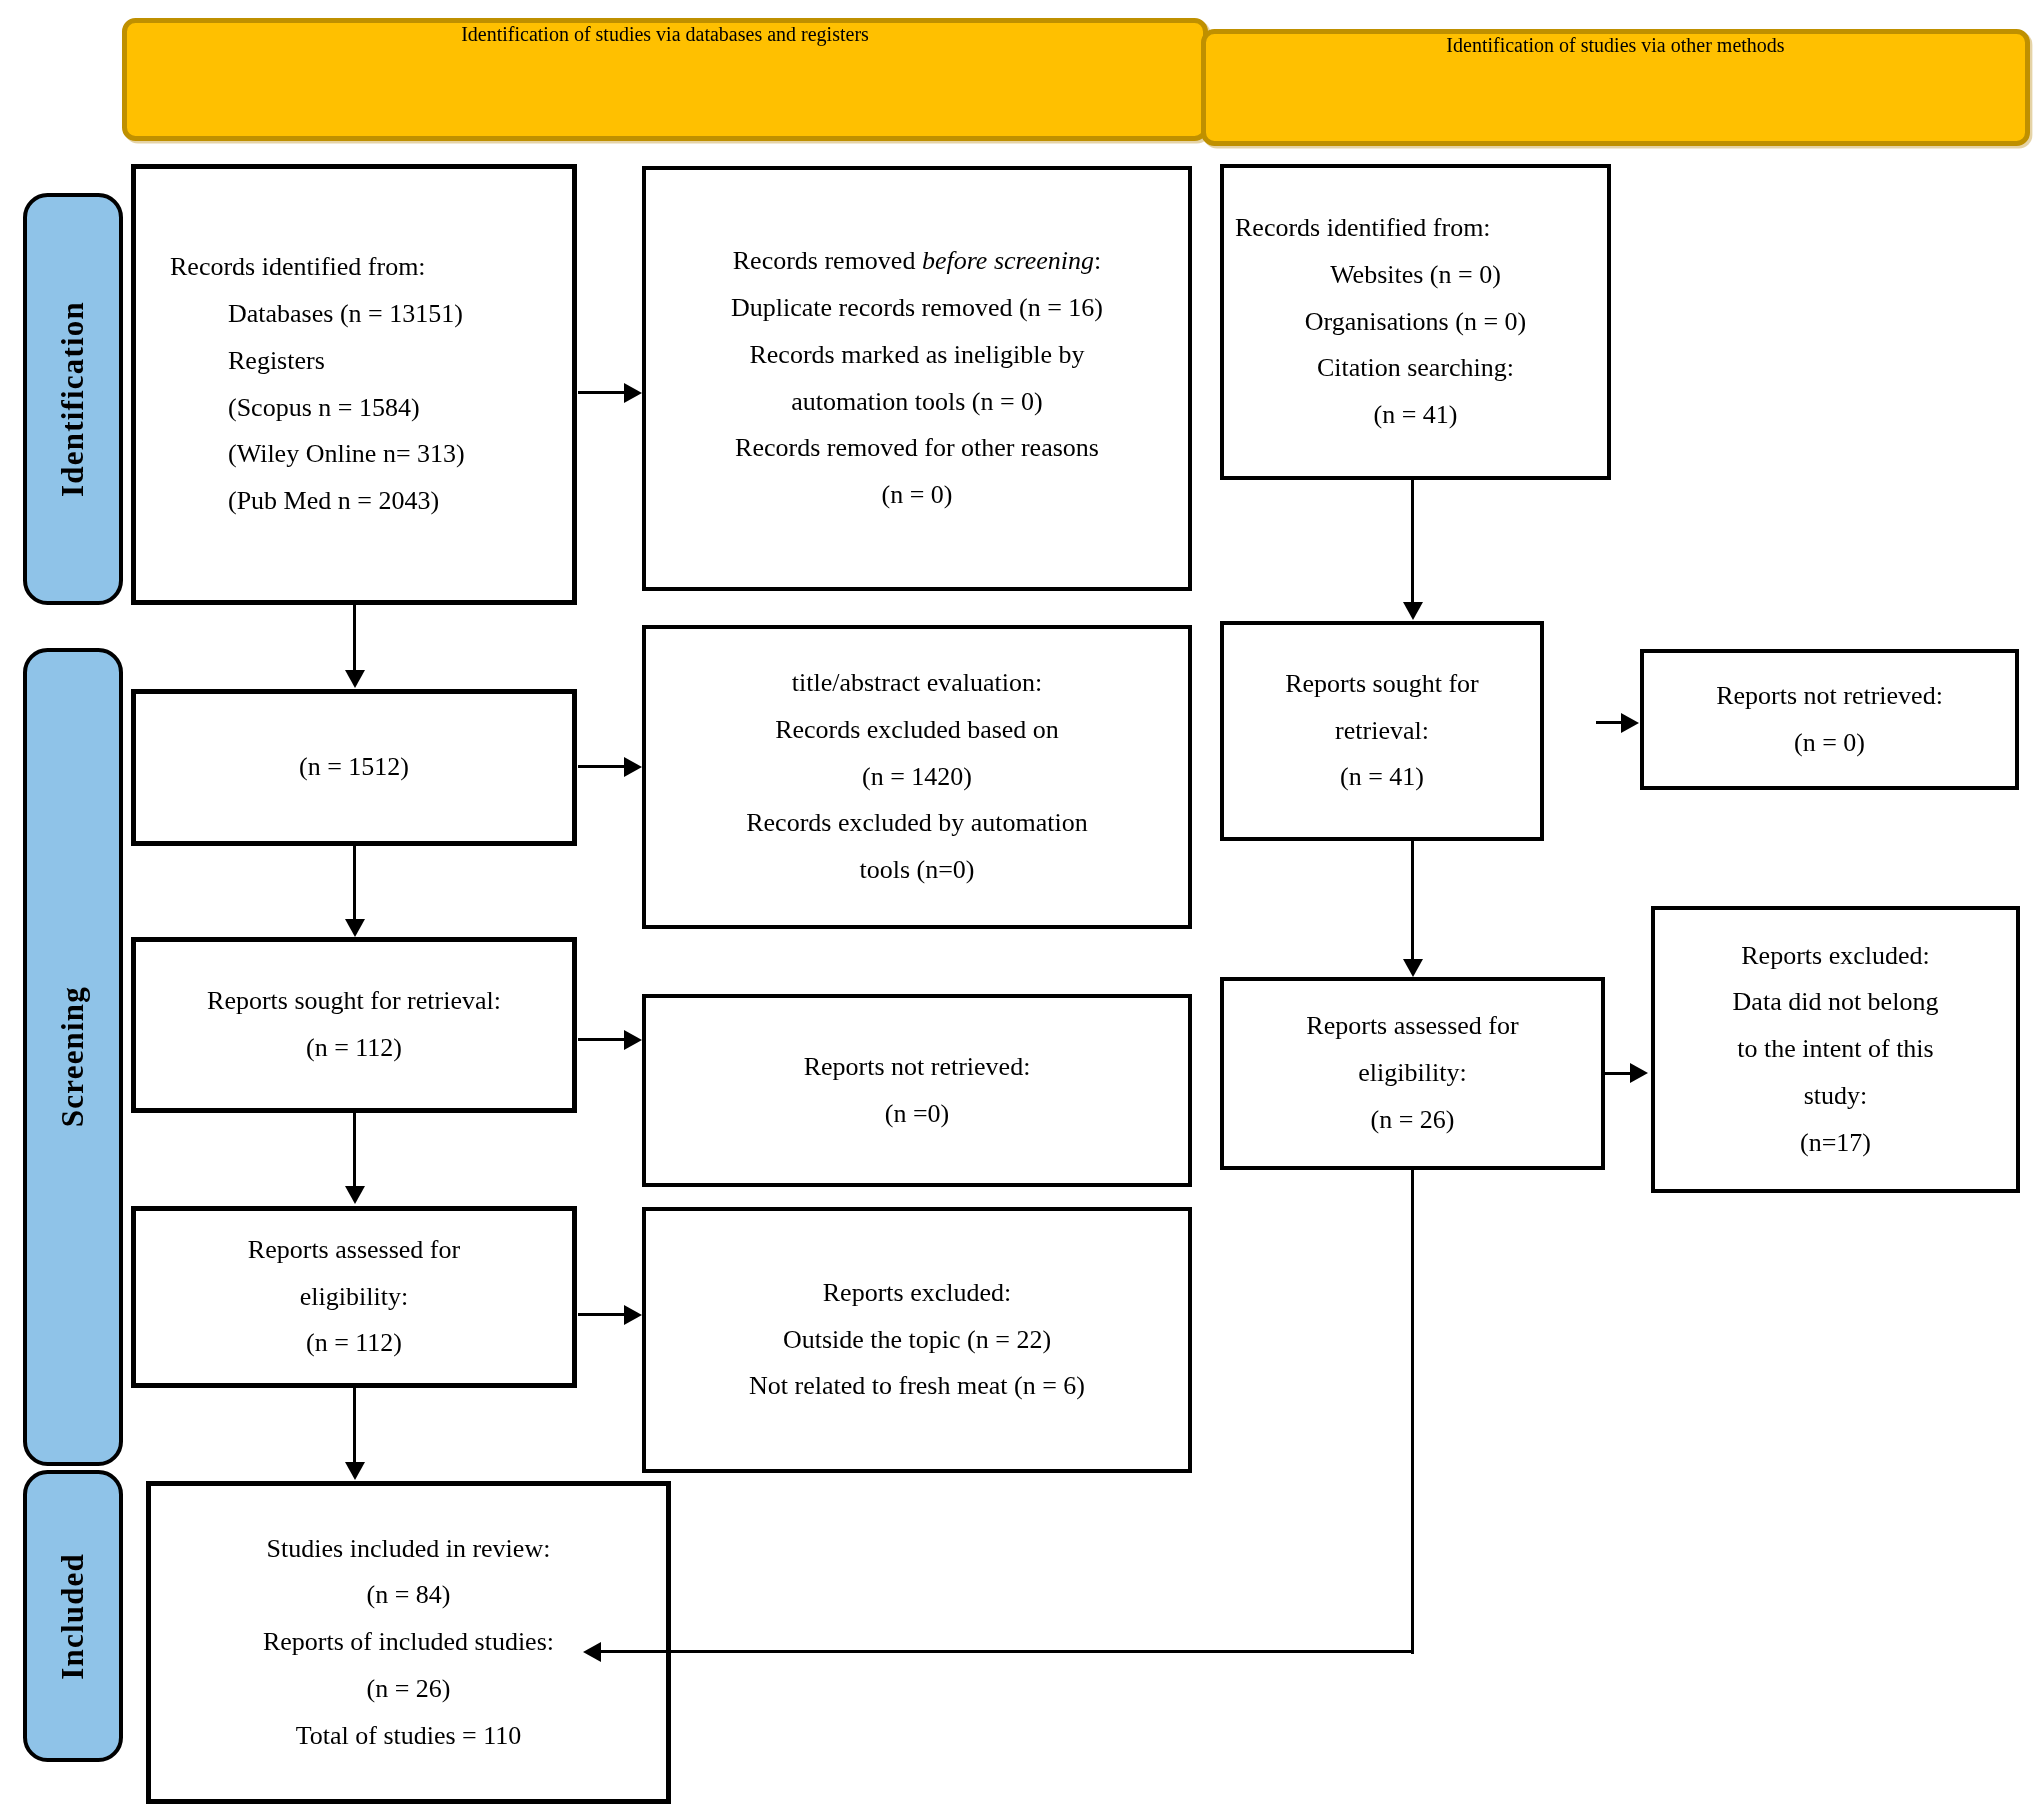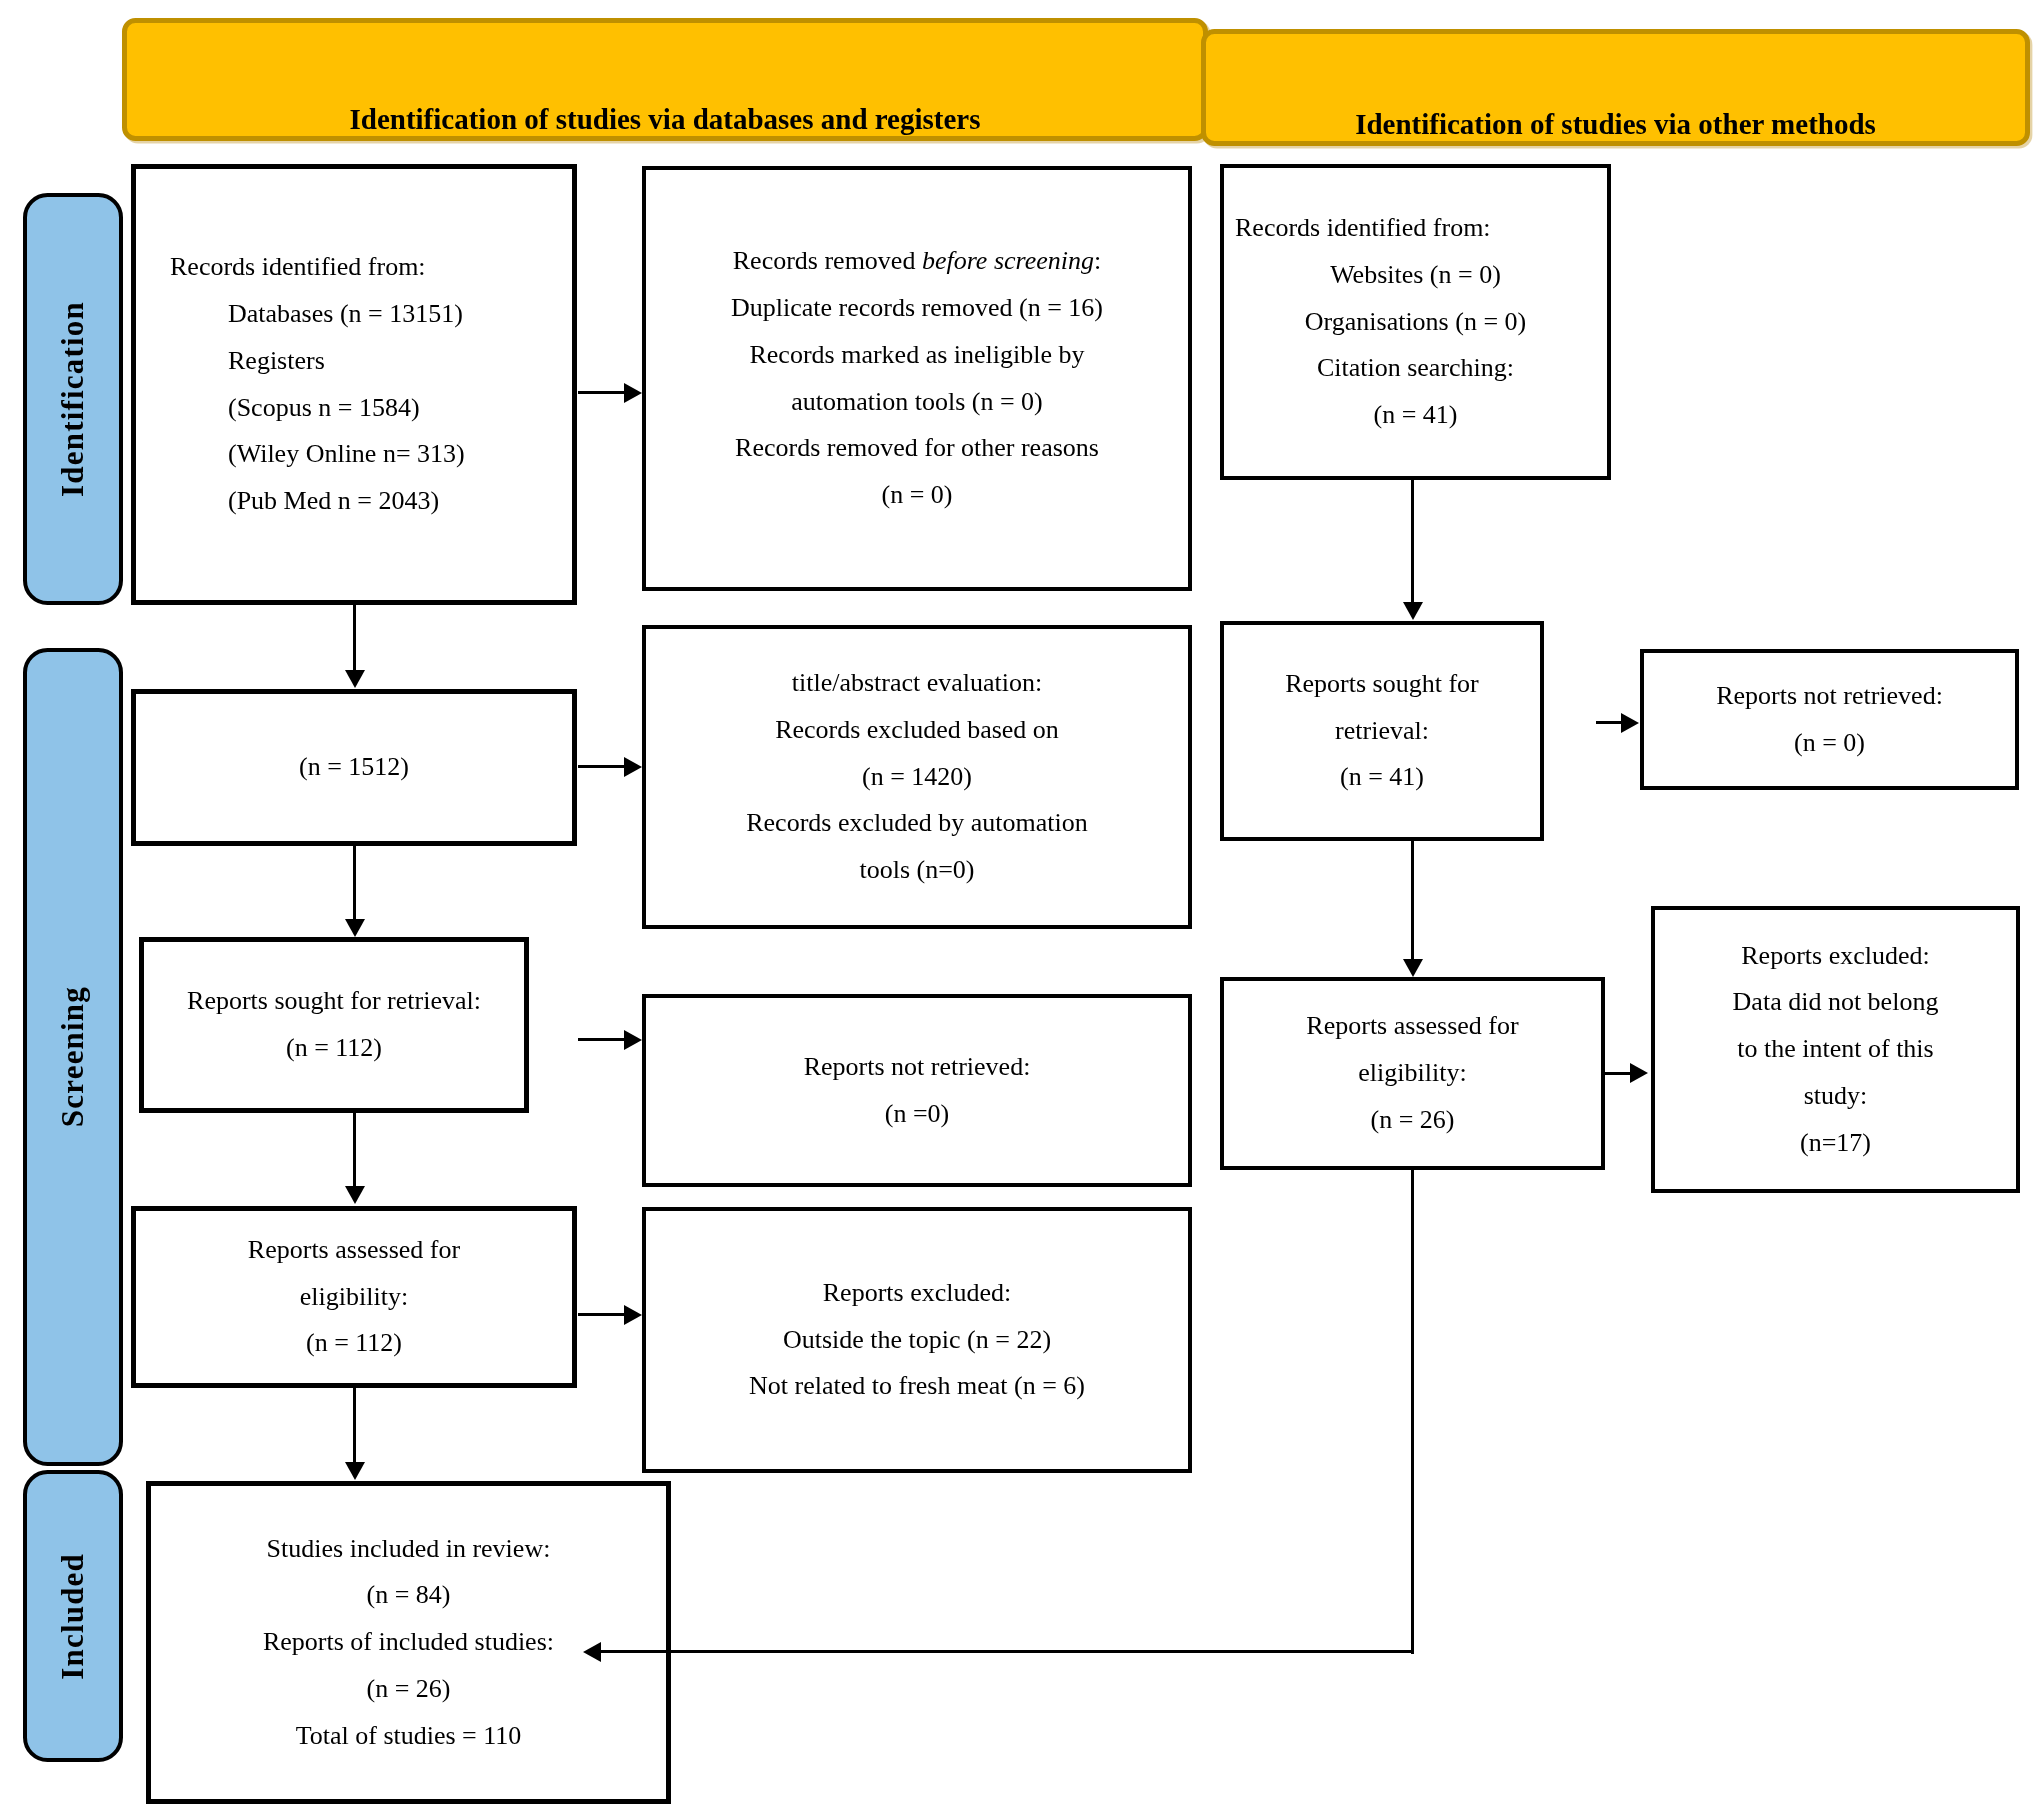--- a/index.html
+++ b/index.html
@@ -9,22 +9,22 @@
     height:1807px;
     background:#ffffff;
     font-family:"Liberation Serif","DejaVu Serif",serif;
     color:#000;
   }
   .hdr{
     position:absolute;
     background:var(--header-fill,#FFC000);
     border:5.5px solid var(--header-border,#BF9000);
     border-radius:13.5px;
-    display:flex;align-items:flex-end;justify-content:center;
-    font-weight:bold;font-size:29px;
+    display:flex;align-items:flex-start;justify-content:center;
+    font-weight:normal;font-size:20px;
     box-shadow:2.4px 2.4px 0 rgba(180,130,0,.35);
     text-align:center;
   }
   .sidelabel{
     position:absolute;
     background:var(--label-fill,#8FC3E8);
     border:4.3px solid #000;
     border-radius:24.5px;
     display:flex;align-items:center;justify-content:center;
     font-weight:bold;font-size:31px;letter-spacing:1.2px;
@@ -104,21 +104,21 @@
         <div class="line">(Pub Med n = 2043)</div>
       </div>
   </div>
 
   <div class="box thick" style="left:131px;top:689px;width:446px;height:157px;">
     <div class="lines">
         <div class="line">(n = 1512)</div>
       </div>
   </div>
 
-  <div class="box thick" style="left:131px;top:937px;width:390px;height:176px;margin-left:8px;">
+  <div class="box thick" style="left:131px;top:937px;width:446px;height:176px;">
     <div class="lines">
         <div class="line">Reports sought for retrieval:</div>
         <div class="line">(n = 112)</div>
       </div>
   </div>
 
   <div class="box thick" style="left:131px;top:1206px;width:446px;height:182px;">
     <div class="lines">
         <div class="line">Reports assessed for</div>
         <div class="line">eligibility:</div>

